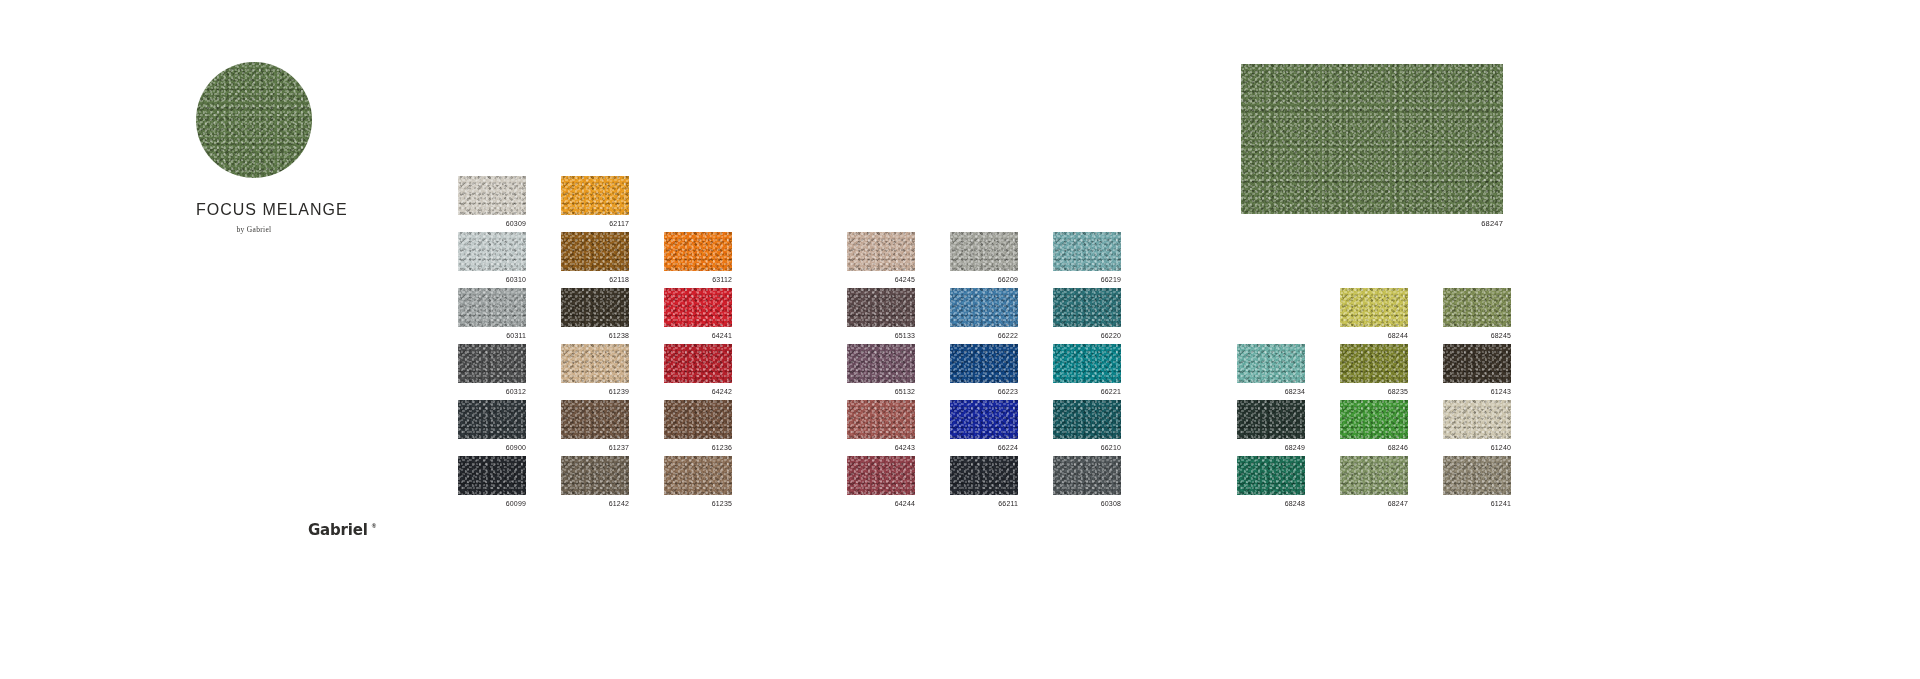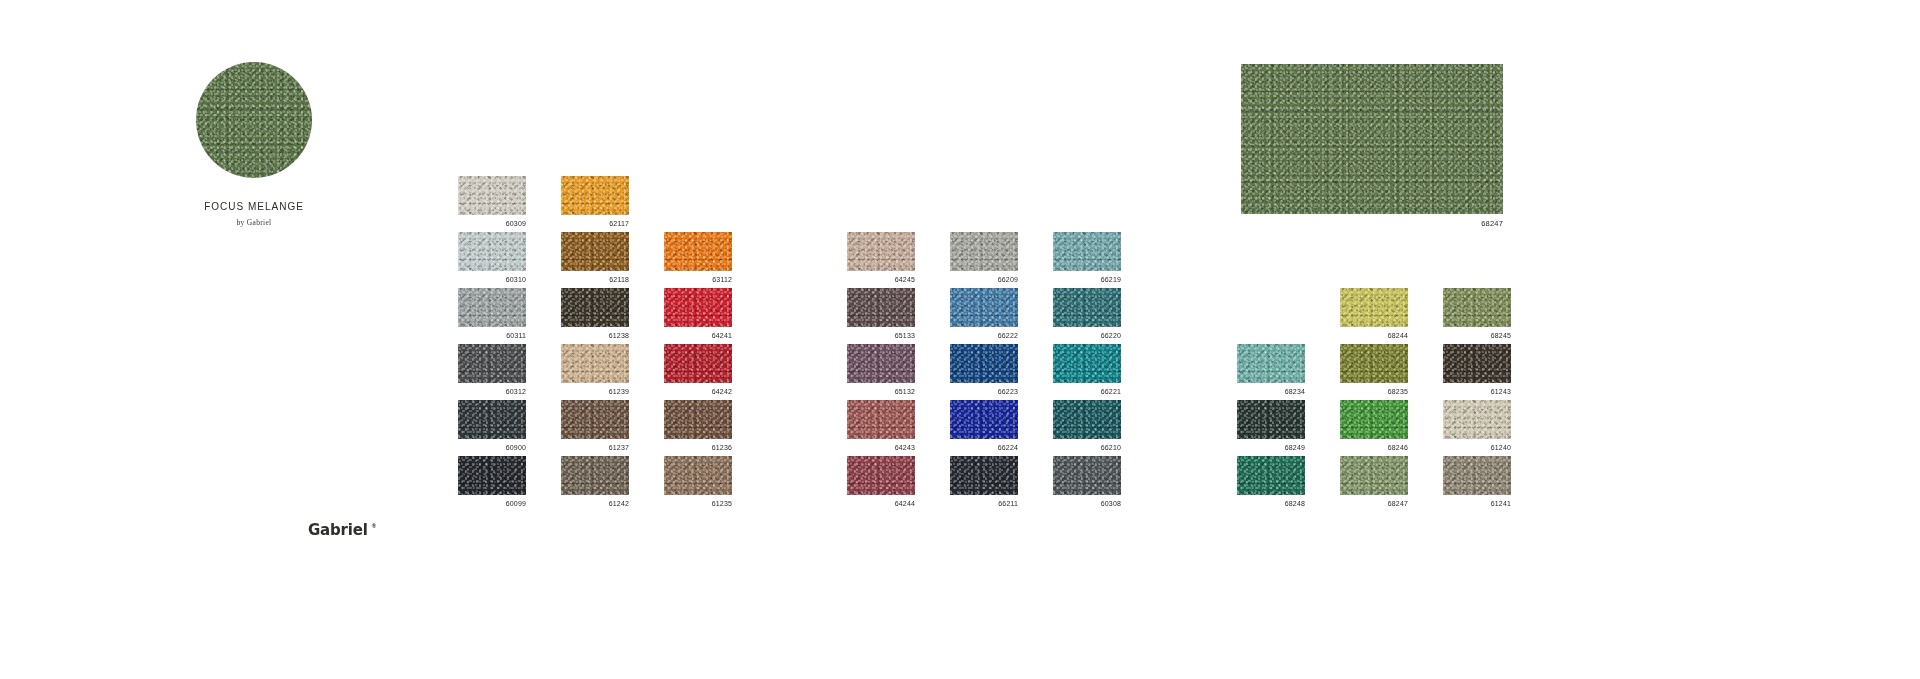--- a/index.html
+++ b/index.html
@@ -57,21 +57,21 @@
     width: 116px;
     text-align: center;
   }
   #hero-circle {
     width: 116px;
     height: 116px;
     border-radius: 50%;
   }
   #brand-title {
     margin-top: 23px;
-    font-size: 10px;
+    font-size: 16px;
     letter-spacing: 1.0px;
     font-weight: 400;
     color: #2b2a28;
     white-space: nowrap;
   }
   #brand-sub {
     margin-top: 6px;
     font-size: 7.5px;
     letter-spacing: .3px;
     color: #3a3937;

